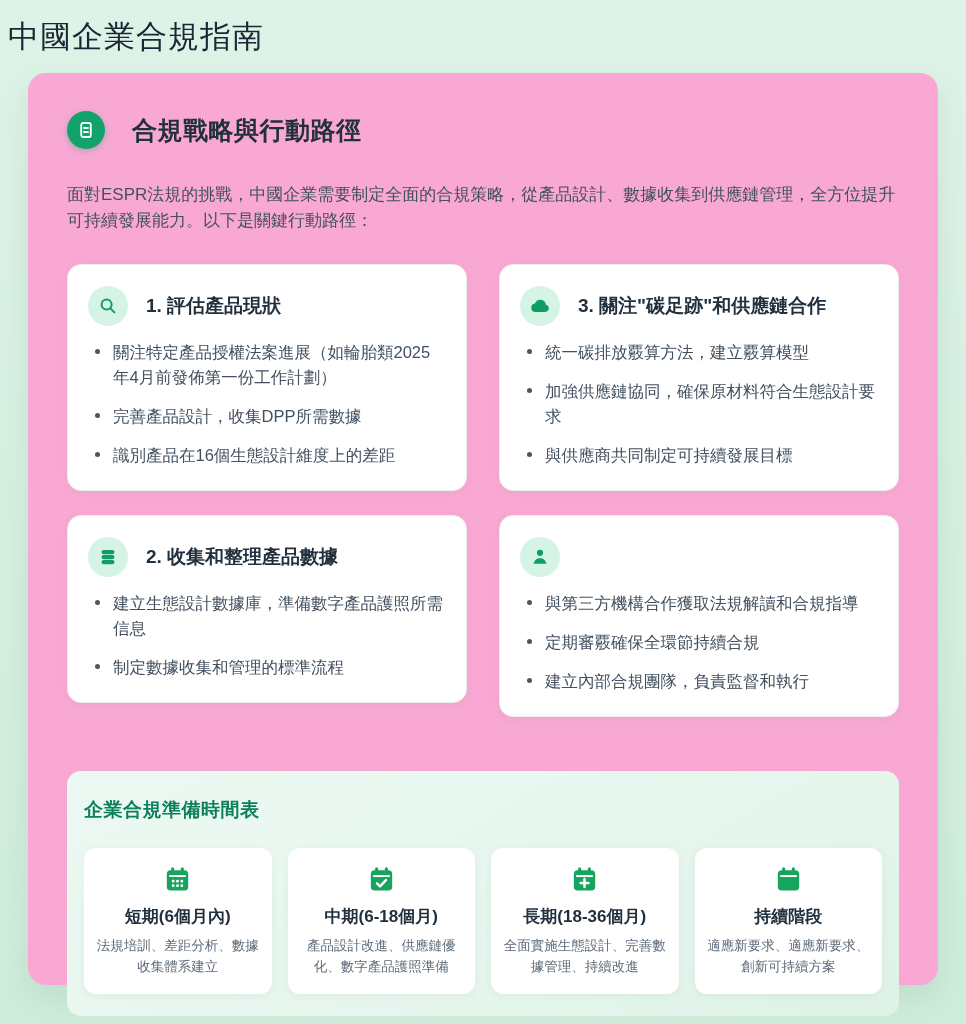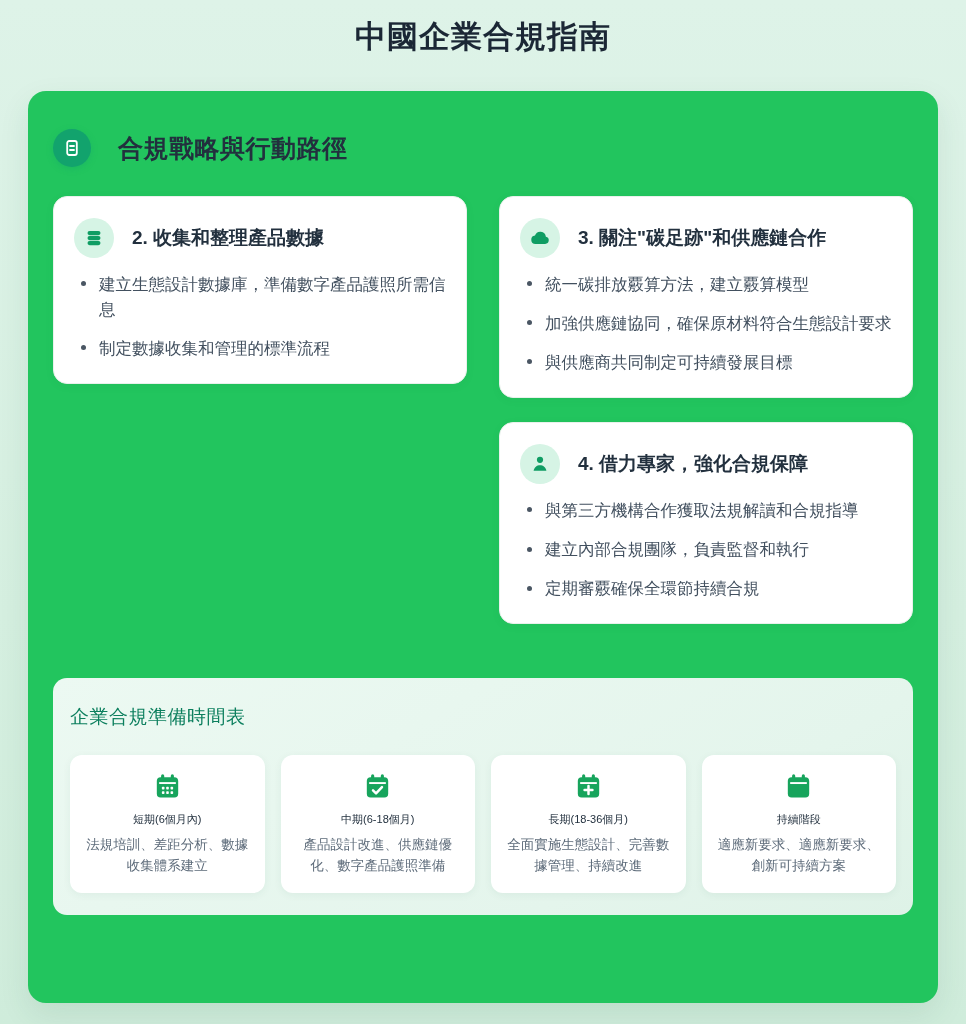--- a/index.html
+++ b/index.html
@@ -4,32 +4,33 @@
 <style>
   * { box-sizing: border-box; margin: 0; padding: 0; }
   html, body { width: 966px; height: 1024px; }
   body {
     font-family: "Liberation Sans", "DejaVu Sans", sans-serif;
     background: linear-gradient(180deg, #def3e8 0%, #d5efe0 60%, #cfecdb 100%);
     overflow: hidden;
     color: #22303e;
   }
   .page-title {
-    text-align: center;
+    text-align: left;
     padding-top: 16px;
     font-size: 31px;
-    font-weight: 700;
+    font-weight: 400;
     color: #1b2735;
     letter-spacing: 1px;
+    padding-left: 8px;
   }
   .main-card {
-    margin: 33px 28px 0;
-    background: #22c55e;
+    margin: 15px 28px 0;
+    background: #f9a8d4;
     border-radius: 18px;
-    padding: 38px 25px 22px;
+    padding: 38px 39px 22px;
     box-shadow: 0 12px 30px rgba(25, 90, 60, 0.10);
     height: 912px;
   }
   .section-header { display: flex; align-items: center; gap: 27px; }
   .header-circle {
     width: 38px; height: 38px; border-radius: 50%;
     background: #12a36d;
     display: flex; align-items: center; justify-content: center;
     flex: 0 0 38px;
     box-shadow: 0 2px 6px rgba(18,163,109,.35);
@@ -74,56 +75,73 @@
     width: 5px; height: 5px;
     border-radius: 50%;
     background: #4a5663;
   }
   .timeline-panel {
     margin-top: 54px;
     background: linear-gradient(150deg, #ecf9f2 0%, #e4f5ec 70%, #def2e7 100%);
     border-radius: 14px;
     padding: 26px 17px 22px;
   }
-  .timeline-title { font-size: 19px; font-weight: 400; color: #0c7f5e; letter-spacing: .5px; }
+  .timeline-title { font-size: 19px; font-weight: 700; color: #0c7f5e; letter-spacing: .5px; }
   .phase-row { display: flex; gap: 16px; margin-top: 25px; }
   .phase-card {
     flex: 1;
     background: #ffffff;
     border-radius: 12px;
     padding: 18px 12px 16px;
     text-align: center;
     box-shadow: 0 2px 8px rgba(40, 90, 60, 0.06);
   }
   .phase-icon { height: 27px; display: flex; justify-content: center; }
-  .phase-title { margin-top: 12px; font-size: 11px; font-weight: 400; color: #22303e; }
+  .phase-title { margin-top: 12px; font-size: 17px; font-weight: 700; color: #22303e; }
   .phase-desc { margin-top: 8px; font-size: 13.5px; line-height: 1.55; color: #5d6b7a; }
 </style>
 </head>
 <body>
 
 <h1 class="page-title">中國企業合規指南</h1>
 
 <main class="main-card">
 
   <div class="section-header">
     <span class="header-circle">
       <svg width="20" height="20" viewBox="0 0 20 20">
         <rect x="5.2" y="3" width="9.6" height="14" rx="2" fill="none" stroke="#ffffff" stroke-width="1.8"></rect>
         <line x1="8" y1="8" x2="12" y2="8" stroke="#ffffff" stroke-width="1.8" stroke-linecap="round"></line>
         <line x1="8" y1="12" x2="12" y2="12" stroke="#ffffff" stroke-width="1.8" stroke-linecap="round"></line>
       </svg>
     </span>
     <h2 class="section-title">合規戰略與行動路徑</h2>
   </div>
 
+  <p class="intro">面對ESPR法規的挑戰，中國企業需要制定全面的合規策略，從產品設計、數據收集到供應鏈管理，全方位提升可持續發展能力。以下是關鍵行動路徑：</p>
 
   <div class="grid">
     <div class="col">
 
+      <div class="action-card">
+        <div class="action-card-header">
+          <span class="icon-circle">
+            <svg width="20" height="20" viewBox="0 0 20 20">
+              <circle cx="8.6" cy="8.6" r="5" fill="none" stroke="#0f9d63" stroke-width="2"></circle>
+              <line x1="12.6" y1="12.6" x2="16.4" y2="16.4" stroke="#0f9d63" stroke-width="2" stroke-linecap="round"></line>
+            </svg>
+          </span>
+          <h3 class="action-title">1. 評估產品現狀</h3>
+        </div>
+        <ul class="bullets">
+          <li>關注特定產品授權法案進展（如輪胎類2025年4月前發佈第一份工作計劃）</li>
+          <li>完善產品設計，收集DPP所需數據</li>
+          <li>識別產品在16個生態設計維度上的差距</li>
+        </ul>
+      </div>
 
       <div class="action-card">
         <div class="action-card-header">
           <span class="icon-circle">
             <svg width="20" height="20" viewBox="0 0 20 20">
               <rect x="3.5" y="3" width="13" height="4.2" rx="2.1" fill="#0f9d63"></rect>
               <rect x="3.5" y="8" width="13" height="4.2" rx="2.1" fill="#0f9d63"></rect>
               <rect x="3.5" y="13" width="13" height="4.2" rx="2.1" fill="#0f9d63"></rect>
             </svg>
           </span>
@@ -155,26 +173,25 @@
       </div>
 
       <div class="action-card">
         <div class="action-card-header">
           <span class="icon-circle">
             <svg width="20" height="20" viewBox="0 0 20 20">
               <circle cx="10" cy="5.8" r="3.1" fill="#0f9d63"></circle>
               <path d="M3.6 16.8c.6-3.7 3.3-5.6 6.4-5.6s5.8 1.9 6.4 5.6z" fill="#0f9d63"></path>
             </svg>
           </span>
-          <h3 class="action-title">4. 借力專家，強化合規保障</h3>
         </div>
         <ul class="bullets">
           <li>與第三方機構合作獲取法規解讀和合規指導</li>
+          <li>定期審覈確保全環節持續合規</li>
           <li>建立內部合規團隊，負責監督和執行</li>
-          <li>定期審覈確保全環節持續合規</li>
         </ul>
       </div>
 
     </div>
   </div>
 
   <section class="timeline-panel">
     <h3 class="timeline-title">企業合規準備時間表</h3>
     <div class="phase-row">
 

